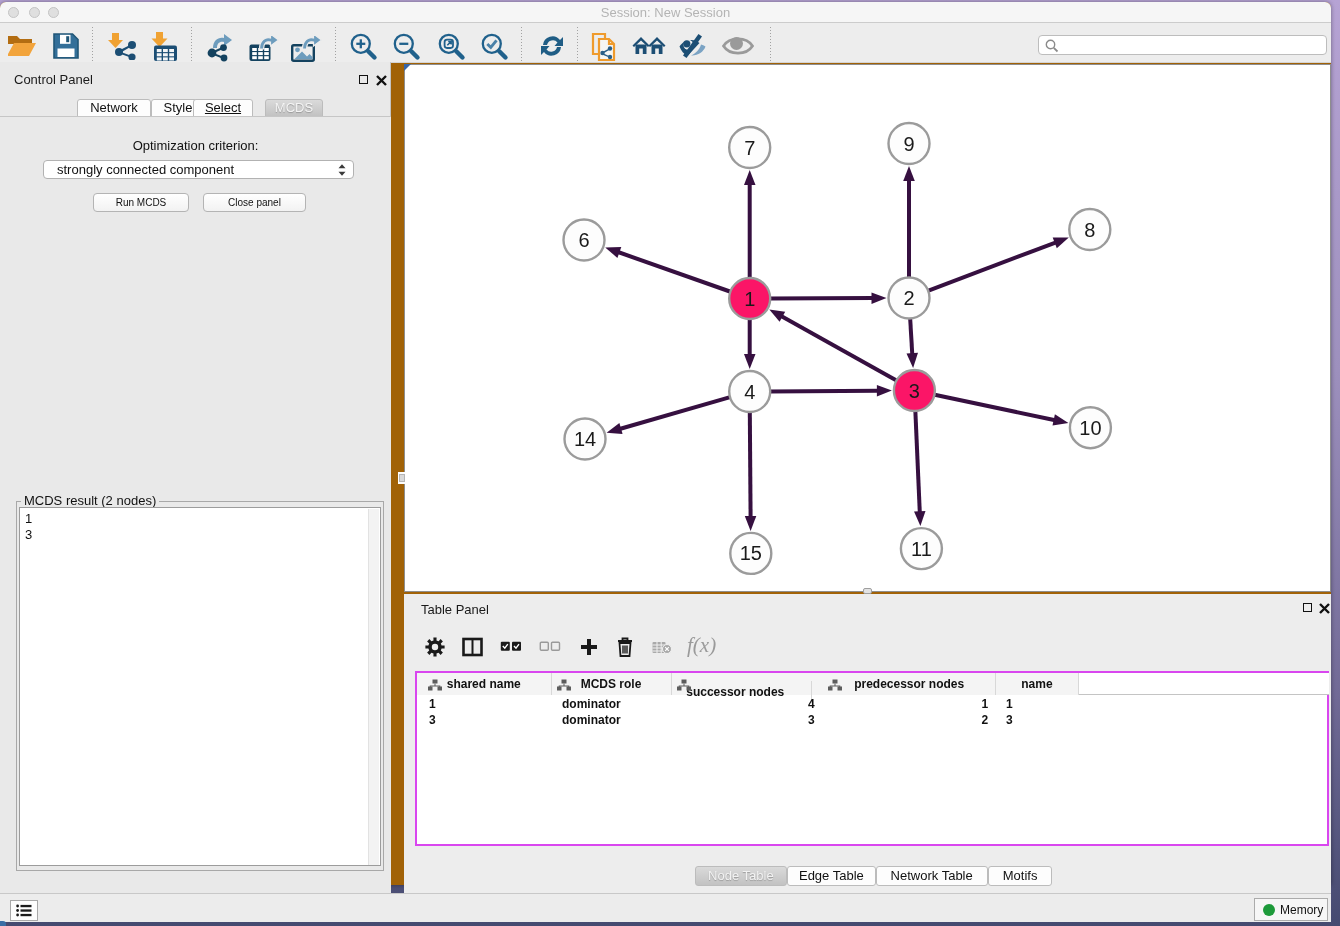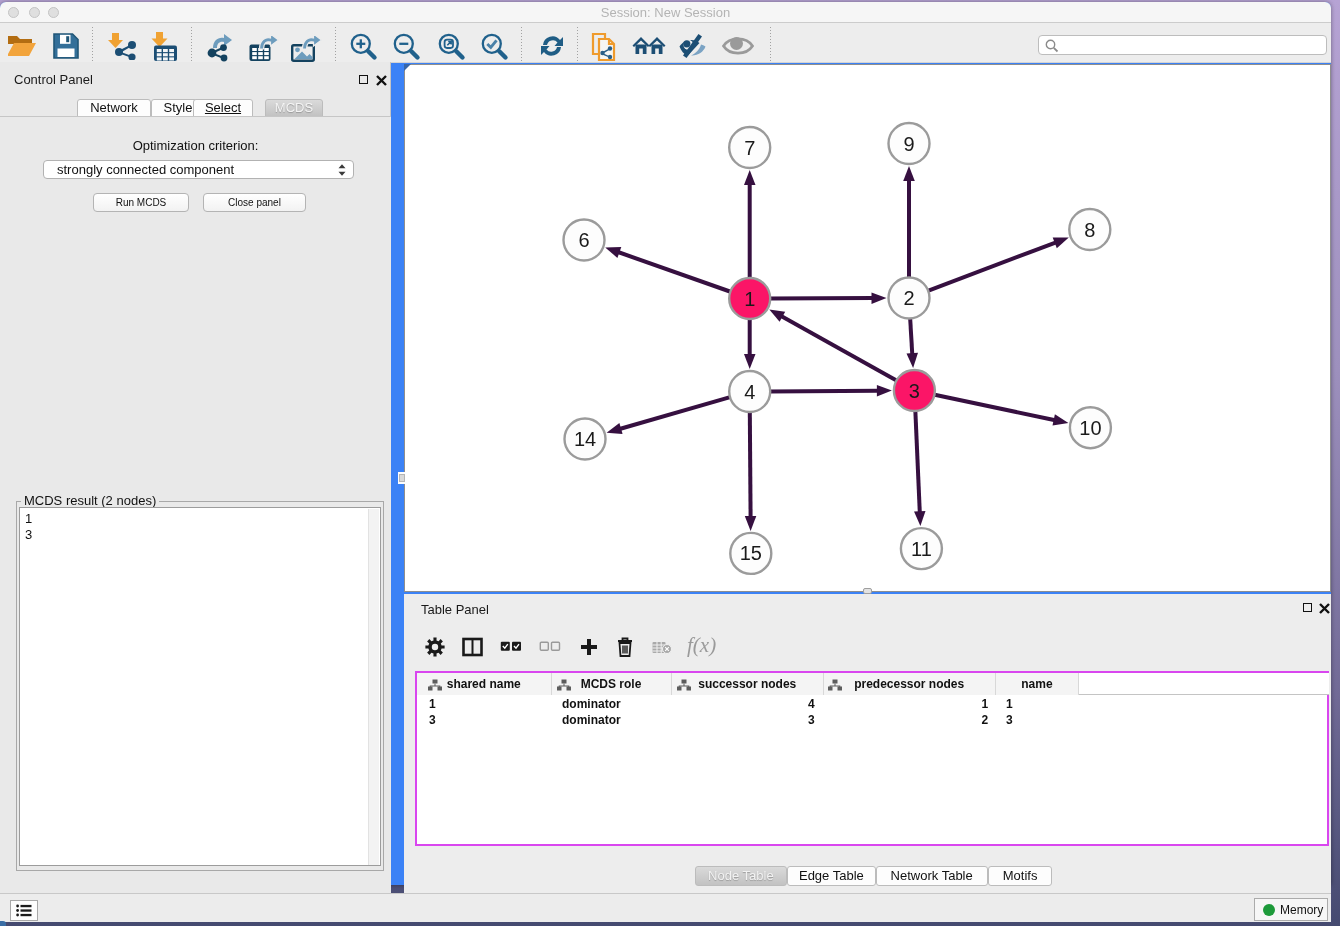--- a/index.html
+++ b/index.html
@@ -1,18 +1,18 @@
 <!DOCTYPE html>
 <html><head>
 <meta charset="utf-8">
 <style>
 * { margin:0; padding:0; box-sizing:border-box; }
 html,body { width:1340px; height:926px; overflow:hidden; }
 body { font-family:"Liberation Sans", sans-serif; background:linear-gradient(180deg,#b6a3d4 0%,#9d90bd 40%,#716a96 75%,#454a70 100%); position:relative; }
-.app { position:absolute; left:0; top:2px; width:1331px; height:883px; background:#3b82f6; border-radius:6px 6px 0 0; box-shadow:0 0 4px rgba(0,0,0,.4); }
+.app { position:absolute; left:0; top:2px; width:1331px; height:883px; background:#a16207; border-radius:6px 6px 0 0; box-shadow:0 0 4px rgba(0,0,0,.4); }
 .titlebar { position:absolute; left:0; top:0; width:100%; height:21px; background:#f6f6f6; border-bottom:1px solid #cccccc; border-radius:6px 6px 0 0; }
 .tl { position:absolute; top:5px; width:11px; height:11px; border-radius:50%; background:#dfdfdf; border:1px solid #c4c4c4; }
 .title { position:absolute; top:3px; left:0; width:100%; text-align:center; font-size:13px; color:#b4b4b4; }
 .toolbar { position:absolute; left:0; top:21px; width:100%; height:40px; background:#ededed; border-bottom:1px solid #d4d4d4; }
 .tsep { position:absolute; top:4px; height:34px; width:1px; background-image:linear-gradient(#a2a2a2 34%, rgba(255,255,255,0) 0%); background-size:1px 3px; }
 .ticon { position:absolute; top:9px; }
 .search { position:absolute; left:1038px; top:12px; width:289px; height:20px; background:#fff; border:1px solid #bdbdbd; border-radius:4px; }
 
 .cpanel { position:absolute; left:0; top:60px; width:391px; height:831px; background:#e9e9e9; border-right:1px solid #c4c4c4; }
 .phead { font-size:13px; color:#1a1a1a; }
@@ -328,21 +328,21 @@
         </g>
       <circle cx="15" cy="8" r="4.5" fill="#a9a9a9" stroke="#f1f1f1"></circle>
       <path d="M13.2 6.2 l3.6 3.6 M16.8 6.2 l-3.6 3.6" stroke="#fff" stroke-width="1.2"></path>
     </svg>
     <div style="position:absolute;left:283px;top:39px;font-family:'Liberation Serif',serif;font-style:italic;font-size:21px;color:#9a9a9a;">f(x)</div>
     <div class="tbl">
       <div style="position:absolute;left:0;top:0;width:912px;height:22px;background:#fff;border-bottom:1px solid #c4c4c4;"></div>
       <div style="position:absolute;left:0;top:0;width:661.7px;height:22px;background:#f4f4f4;"></div>
       <div class="thead" style="left:0px;width:134.5px;">shared name</div>
       <div class="thead" style="left:134.5px;width:120px;">MCDS role</div>
-      <div class="thead" style="left:255px;width:151.5px;">successor nodes</div>
+      <div class="thead" style="left:243px;width:151.5px;margin-top:8px;">successor nodes</div>
       <div class="thead" style="left:406.2px;width:173px;">predecessor nodes</div>
       <div class="thead" style="left:579.1px;width:82.6px;border-right:1px solid #d8d8d8;">name</div>
       <svg class="orgic" style="left:11px;" width="14" height="12" viewBox="0 0 14 12">
           <g fill="#5d5d5d">
             <rect x="4.5" y="0.5" width="5" height="4"></rect>
             <rect x="0" y="7.5" width="4.5" height="4"></rect>
             <rect x="9.5" y="7.5" width="4.5" height="4"></rect>
             <path d="M6.5 4.5 h1 v2 h-1 z M2 6.5 h10 v1 h-10 z M1.7 6.5 h1 v1.5 h-1 z M11.3 6.5 h1 v1.5 h-1 z"></path>
           </g>
         </svg>

